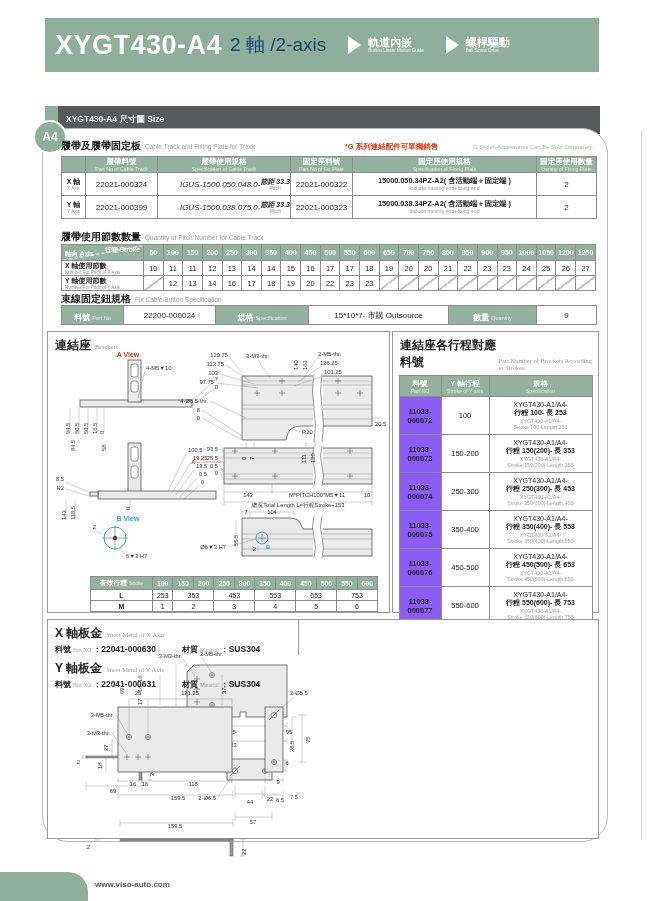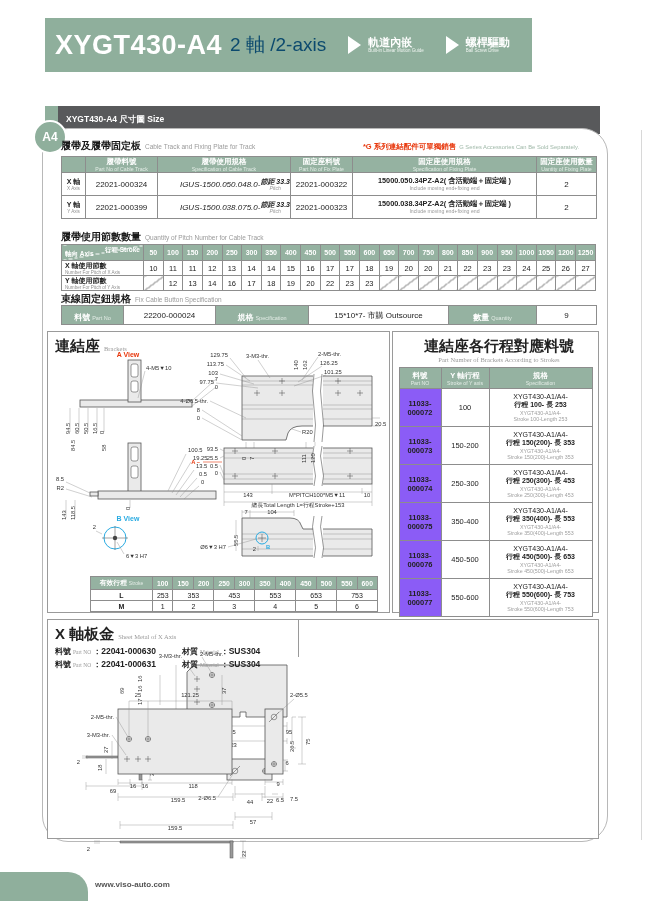--- a/index.html
+++ b/index.html
@@ -1,19 +1,19 @@
 <!DOCTYPE html>
 <html><head>
 <meta charset="utf-8">
 <style>
   html,body{margin:0;padding:0;}
   body{width:650px;height:901px;position:relative;background:#fff;overflow:hidden;
        font-family:"Liberation Sans", sans-serif;color:#222;}
   
-  .banner{position:absolute;left:45px;top:18px;width:487px;height:54px;background:#8FAF9C;
+  .banner{position:absolute;left:45px;top:18px;width:554px;height:54px;background:#8FAF9C;
           display:flex;align-items:center;padding:0 10px;box-sizing:border-box;}
   .banner .model{color:#fff;font-size:27px;font-weight:bold;letter-spacing:0.5px;}
   .banner .sub{color:#0c4a6e;font-size:19px;margin-left:8px;font-weight:normal;}
   .feat{display:flex;align-items:center;margin-left:22px;}
   .tri{width:0;height:0;border-top:9px solid transparent;border-bottom:9px solid transparent;
        border-left:13px solid #fff;margin-right:7px;}
   .feat .tx .zh{color:#fff;font-size:11px;font-weight:bold;line-height:12px;}
   .feat .tx .en{color:#eef4f0;font-size:4.5px;line-height:6px;}
   
   .secbar{position:absolute;left:45px;top:106px;height:16px;display:flex;}
@@ -23,21 +23,21 @@
   
   .mainbox{position:absolute;left:42px;top:128px;width:566px;height:714px;border:1.5px solid #b8b8b8;
            border-radius:26px;box-sizing:border-box;background:#fff;}
   .vline{position:absolute;left:641px;top:130px;width:1px;height:710px;background:#d8d8d8;}
   .a4badge{position:absolute;left:-10px;top:-9px;width:30px;height:30px;border-radius:50%;
            background:#8FAF9C;color:#fff;font-size:12px;font-weight:bold;display:flex;
            align-items:center;justify-content:center;border:2px solid #fff;}
   .sec-title{position:absolute;left:18px;display:flex;align-items:baseline;white-space:nowrap;}
   .sec-title .zh{font-size:10px;font-weight:bold;color:#1a1a1a;}
   .sec-title .en{font-size:6.5px;color:#9a9a9a;margin-left:4px;}
-  .note{position:absolute;right:28px;display:flex;align-items:baseline;white-space:nowrap;}
+  .note{position:absolute;right:14px;display:flex;align-items:baseline;white-space:nowrap;gap:32px;}
   .note .r{color:#E8380D;font-size:7.5px;font-weight:bold;}
   .note .g{color:#9FB8A8;font-size:5.8px;margin-left:3px;}
   
   table{border-collapse:collapse;table-layout:fixed;}
   th,td{border:1px solid #8d8d8d;padding:0;text-align:center;vertical-align:middle;overflow:hidden;}
   th{background:#95B2A1;color:#fff;font-weight:bold;}
   .hzh{font-size:7.5px;line-height:9px;}
   .hen{font-size:5.2px;line-height:6px;color:#e3ece6;font-weight:normal;}
   .lab{background:#E7F0EA;}
   .lab .zh{font-size:7px;font-weight:bold;line-height:8px;color:#222;}
@@ -62,23 +62,23 @@
   
   .t3{position:absolute;left:18px;top:176px;width:535px;}
   .t3 td,.t3 th{height:18px;}
   .t3 th .zh{font-size:8px;} .t3 th .en{font-size:5.5px;color:#e3ece6;font-weight:normal;display:inline;margin-left:2px;}
   .t3 td{font-size:8px;background:#fff;}
   
   .bbox{position:absolute;border:1px solid #9a9a9a;background:#fff;box-sizing:border-box;}
   .brk-box{left:4px;top:202px;width:343px;height:282px;}
   .pn-box{left:349px;top:202px;width:207px;height:282px;}
   .boxtitle{display:flex;align-items:baseline;margin:5px 0 0 7px;}
-  .boxtitle .zh{font-size:15px;font-weight:bold;}
+  .boxtitle .zh{font-size:12px;font-weight:bold;}
   .boxtitle .en{font-size:6.5px;color:#9a9a9a;margin-left:4px;font-family:"Liberation Serif",serif;}
-  .pn-box .boxtitle{flex-direction:column;align-items:center;}
+  .pn-box .boxtitle{align-items:flex-end;}
   .pn-box .boxtitle .en{margin-left:0;}
   
   .brk-svg{position:absolute;left:2px;top:16px;}
   .dim{font-size:5.8px;fill:#333;}
   .dim.red{fill:#E8380D;font-weight:bold;}
   .dim.cyan{fill:#29ABE2;font-weight:bold;}
   .dim.bold{font-weight:bold;font-size:7px;}
   .plate{fill:#EAEAEA;stroke:#555;stroke-width:0.8;}
   .slot{fill:#fff;stroke:#555;stroke-width:0.6;}
   .iline{stroke:#777;stroke-width:0.35;fill:none;}
@@ -702,20 +702,24 @@
             <text x="59" y="141" text-anchor="middle" class="dim">69</text>
             <text x="100" y="124" text-anchor="start" transform="rotate(-90 100 124)" class="dim">26.5</text>
             <text x="233" y="113" text-anchor="middle" class="dim">6</text>
             <text x="162" y="148" text-anchor="end" class="dim">2-Ø6.5</text>
             <text x="196" y="152" text-anchor="middle" class="dim">44</text>
             <text x="226" y="150" text-anchor="middle" class="dim">6.5</text>
             <text x="199" y="172" text-anchor="middle" class="dim">57</text>
           </svg>
       </div>
       <div class="sm-cell sm-right">
+        <div class="boxtitle">
+          <span class="zh">Y 軸板金</span>
+          <span class="en">Sheet Metal of Y Axis</span>
+        </div>
         <div class="partline">
           <span class="zh">料號</span>
             <span class="en">Part NO</span>
             <span class="zh">：</span>
           <span class="v">22041-000631</span>
           <span class="gap"></span>
           <span class="zh">材質</span>
             <span class="en">Material</span>
             <span class="zh">：</span>
           <span class="v">SUS304</span>

